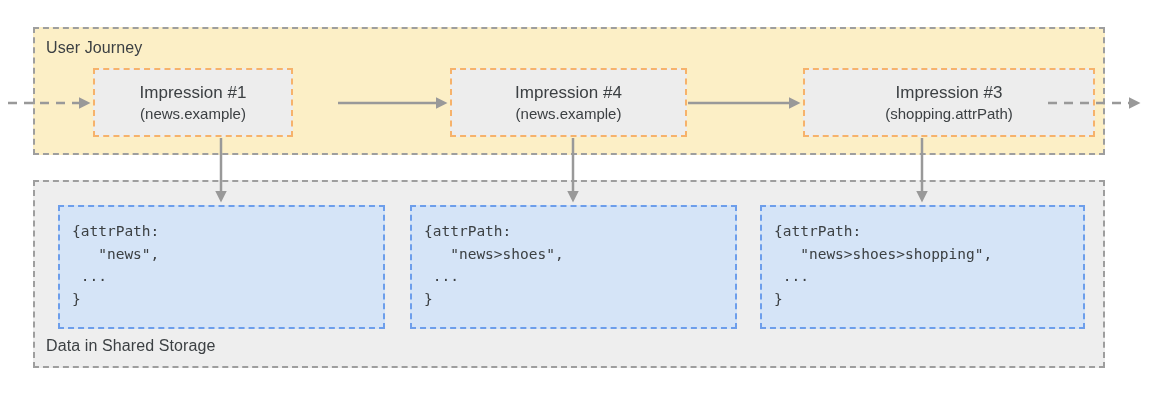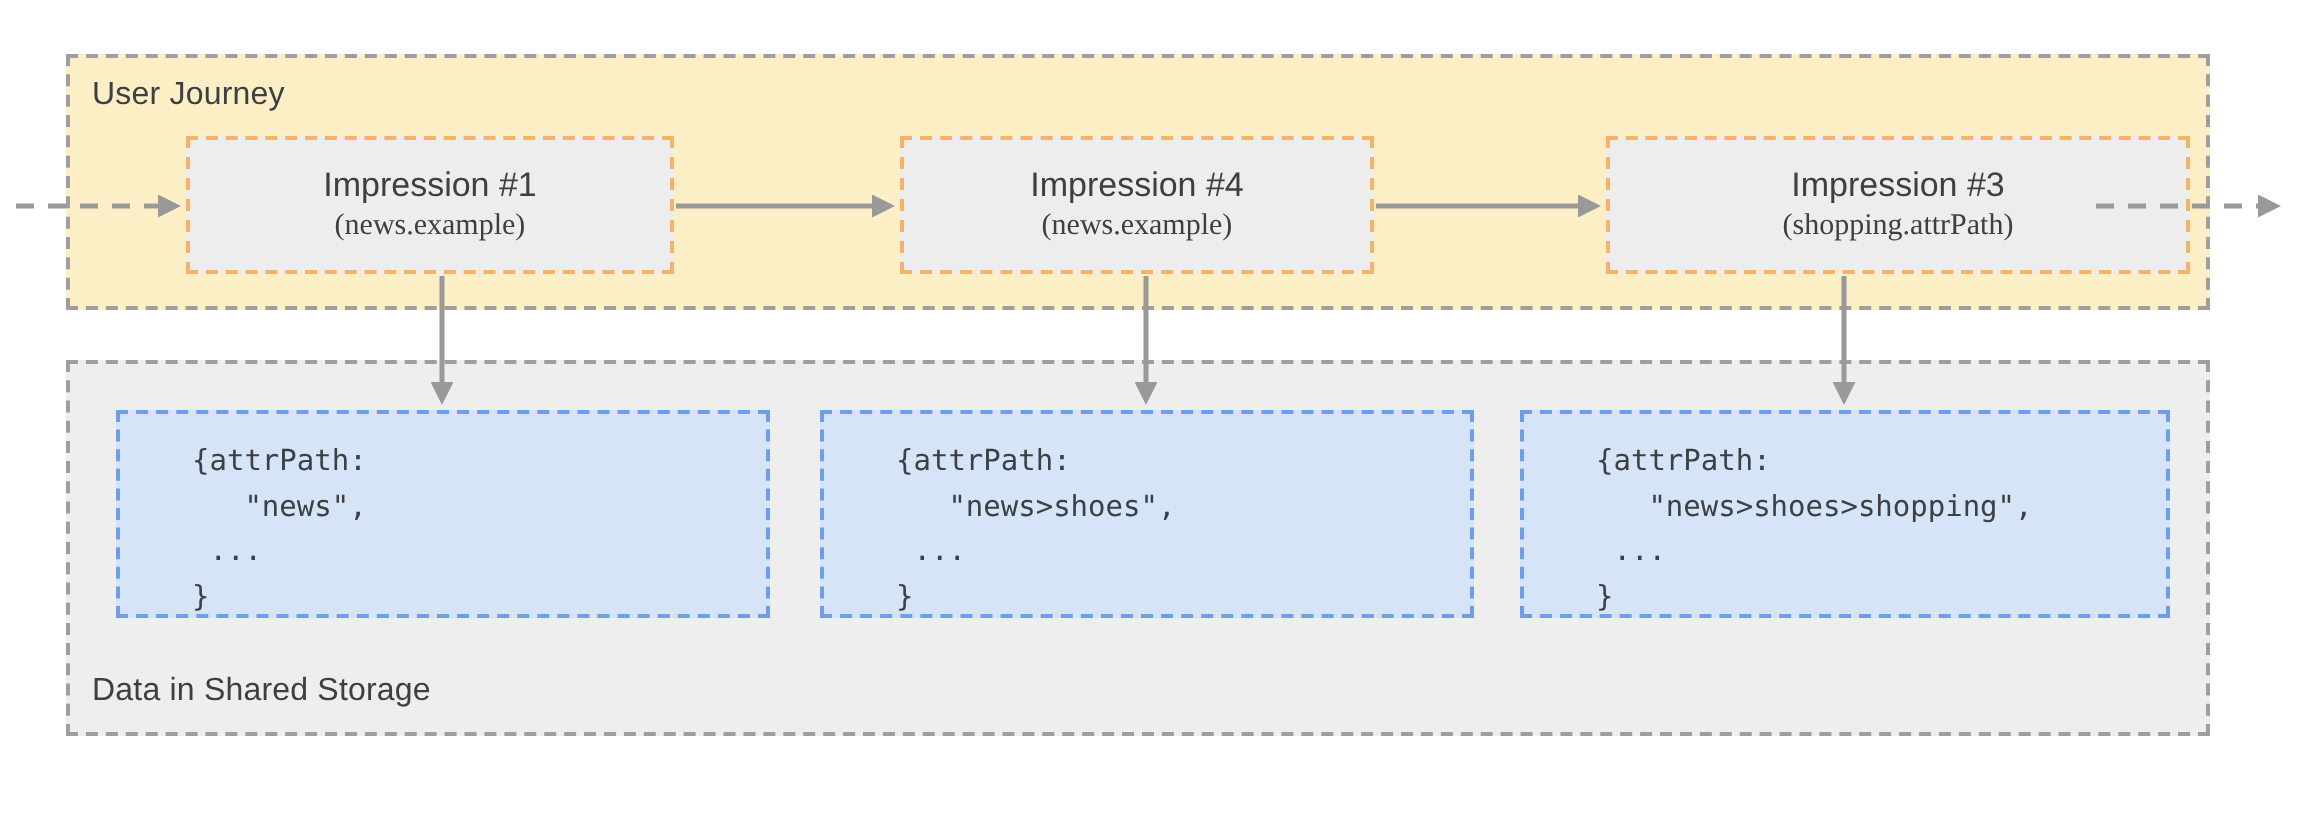--- a/index.html
+++ b/index.html
@@ -26,27 +26,27 @@
   }
   .journey-label{left:46px;top:39px;}
   .storage-label{left:46px;top:337px;}
   .impression{
     position:absolute;top:68px;height:69px;box-sizing:border-box;
     background:#ededed;border:2px dashed #f6b26b;
     display:flex;flex-direction:column;align-items:center;justify-content:center;
     line-height:21px;
   }
   .impression .title{font-size:17px;color:#3c4043;}
-  .impression .site{font-size:15px;color:#3c4043;font-family:Liberation Serif, serif;}
-  .imp-1{left:93px;width:244px;}
+  .impression .site{font-size:15px;color:#3c4043;}
+  .imp-1{left:93px;width:200px;}
   .imp-2{left:450px;width:237px;}
   .imp-3{left:803px;width:292px;}
   .entry{
-    position:absolute;top:205px;height:104px;box-sizing:border-box;
-    background:#d5e4f7;border:2px dashed #6d9eeb;padding-left:24px;
+    position:absolute;top:205px;height:124px;box-sizing:border-box;
+    background:#d5e4f7;border:2px dashed #6d9eeb;
   }
   .entry pre{
     margin:0;padding:13px 12px;
     font-family:"DejaVu Sans Mono", monospace;
     font-size:14.5px;line-height:22.5px;color:#3c4043;
     white-space:pre;
   }
   .entry-1{left:58px;width:327px;}
   .entry-2{left:410px;width:327px;}
   .entry-3{left:760px;width:325px;}

